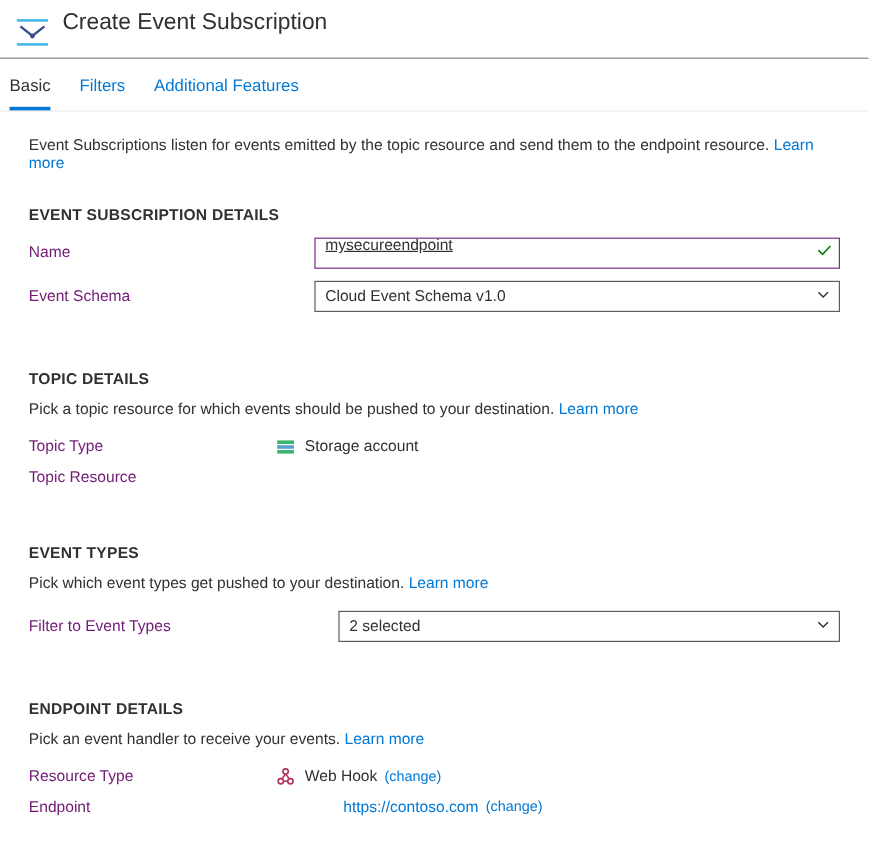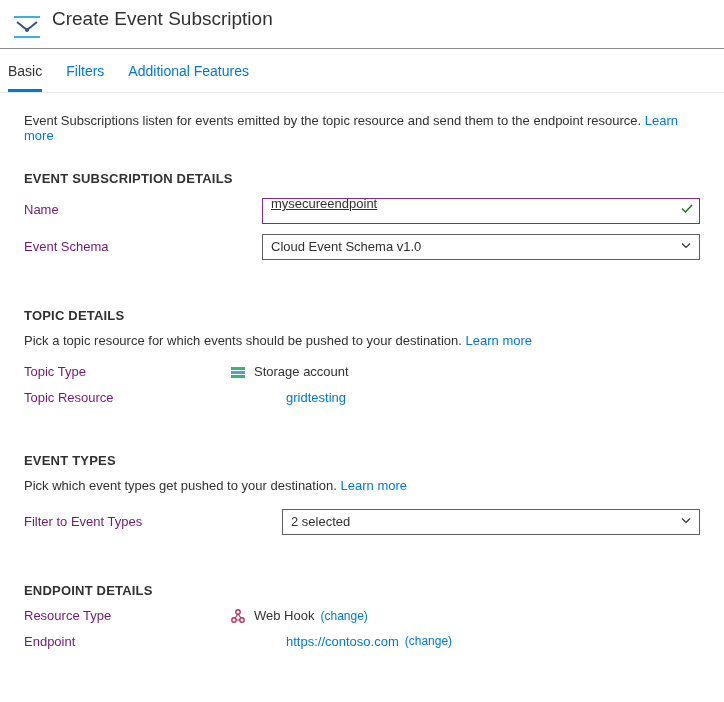--- a/index.html
+++ b/index.html
@@ -226,23 +226,20 @@
             <rect x="1" y="7" width="14" height="3" fill="#5aa0c8"></rect>
             <rect x="1" y="11" width="14" height="3" fill="#3cb371"></rect>
           </svg>
       </span>
       <span class="value-text">Storage account</span>
     </div>
   </div>
 
   <div class="row">
     <div class="row-label">Topic Resource</div>
-    <div class="row-control">
-      <span class="link value-text" style="margin-left:24px;">gridtesting</span>
-    </div>
   </div>
 
   <div class="section-gap"></div>
 
   <div class="section-title">EVENT TYPES</div>
   <div class="section-desc">
     <span>Pick which event types get pushed to your destination. </span><span class="link">Learn more</span>
   </div>
 
   <div class="row">
@@ -255,20 +252,23 @@
               <path d="M2 4 L6 8 L10 4" stroke="#323130" stroke-width="1.2" fill="none"></path>
             </svg>
         </span>
       </div>
     </div>
   </div>
 
   <div class="section-gap"></div>
 
   <div class="section-title">ENDPOINT DETAILS</div>
+  <div class="section-desc">
+    <span>Pick an event handler to receive your events. </span><span class="link">Learn more</span>
+  </div>
 
   <div class="row">
     <div class="row-label" style="width:206px;">Resource Type</div>
     <div class="row-control">
       <span class="small-icon">
         <svg viewBox="0 0 16 16">
           <circle cx="8" cy="4" r="2.2" fill="none" stroke="#b1365f" stroke-width="1.4"></circle>
           <circle cx="4" cy="12" r="2.2" fill="none" stroke="#b1365f" stroke-width="1.4"></circle>
           <circle cx="12" cy="12" r="2.2" fill="none" stroke="#b1365f" stroke-width="1.4"></circle>
           <path d="M8 6 L5 10 M8 6 L11 10 M6 12 L10 12" stroke="#b1365f" stroke-width="1.2" fill="none"></path>

